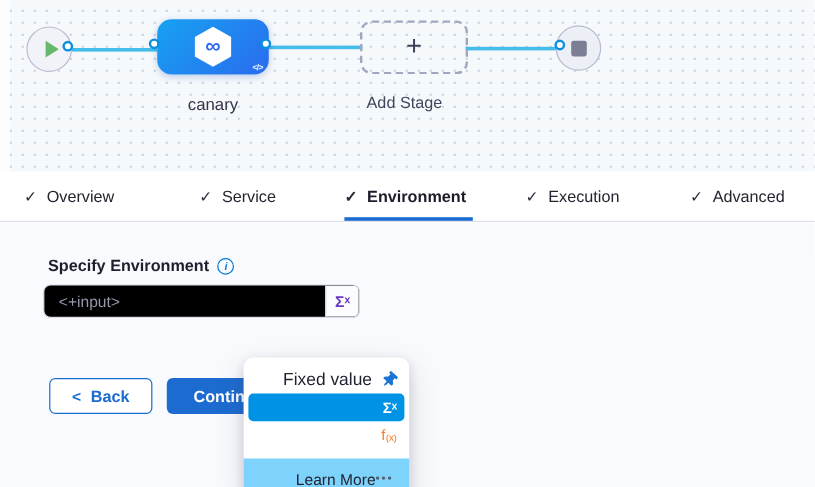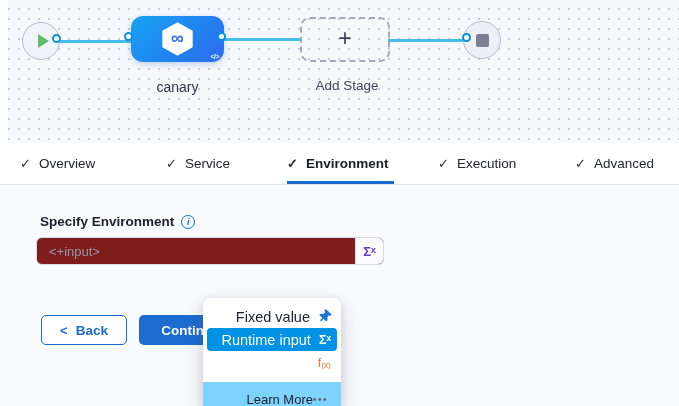--- a/index.html
+++ b/index.html
@@ -38,42 +38,42 @@
     clip-path:polygon(50% 1%, 96% 26%, 96% 74%, 50% 99%, 4% 74%, 4% 26%);
     display:flex; align-items:center; justify-content:center; }
   .hexagon span { color:#2f6cf0; font-size:18px; font-weight:bold; line-height:1; margin-top:-2px; }
   .code-badge { position:absolute; right:5px; bottom:2px; font-size:7px; font-weight:bold;
     color:#eaf4ff; letter-spacing:-0.5px; }
   .stage-label { position:absolute; left:131px; top:79px; width:93px; text-align:center;
     font-size:14px; color:#34354a; }
   .add-stage-box { position:absolute; left:300px; top:17px; width:90px; height:45px; border-radius:10px;
     border:2px dashed #a2a6c0; display:flex; align-items:center; justify-content:center; cursor:pointer; }
   .add-stage-box span { font-size:23px; font-weight:300; color:#3c3f55; line-height:1; margin-top:-2px; }
-  .add-stage-label { position:absolute; left:298px; top:78px; width:98px; text-align:center;
+  .add-stage-label { position:absolute; left:288px; top:78px; width:98px; text-align:center;
     font-size:13.5px; color:#43455c; }
 
   
   .tabbar { position:absolute; left:0; top:143px; width:679px; height:42px; background:#fff;
     border-bottom:1px solid #dcdee9; }
   .tab { position:absolute; top:0; bottom:0; display:flex; align-items:center; gap:8px;
     font-size:13.5px; color:#23242f; cursor:pointer; padding-right:6px; }
   .tab .check { font-size:13px; color:#2a2b38; }
   .tab-1 { left:20px; } .tab-2 { left:166px; } .tab-3 { left:287px; } .tab-4 { left:438px; } .tab-5 { left:575px; }
   .tab.active { font-weight:bold; color:#1b1c28; }
   .tab.active::after { content:""; position:absolute; left:0; right:0; bottom:0; height:3px; background:#1b6bd0; }
 
   
   .content { position:absolute; left:0; top:186px; width:679px; height:220px; background:#f8fafd; }
   .field-label { position:absolute; left:40px; top:214px; font-size:13.5px; font-weight:bold; color:#1e1f2e;
     display:flex; align-items:flex-end; gap:7px; }
   .info-icon { display:inline-flex; align-items:center; justify-content:center; width:14px; height:14px;
     border:1.2px solid #0278d5; border-radius:50%; color:#0278d5; font-size:9px; font-weight:bold;
     font-style:italic; cursor:pointer; }
-  .input-group { position:absolute; left:36px; top:237px; width:348px; height:28px; display:flex;
-    border:1px solid #d8dae8; border-radius:6px; background:#7f1d1d; overflow:hidden; }
+  .input-group { position:absolute; left:36px; top:237px; width:264px; height:28px; display:flex;
+    border:1px solid #d8dae8; border-radius:6px; background:#000000; overflow:hidden; }
   .input-group input { flex:1; border:none; outline:none; padding:0 12px; font-size:13px;
     color:#9597ad; background:transparent; font-family:"Liberation Sans", sans-serif; }
   .sigma-btn { width:28px; border:none; border-left:1px solid #d8dae8; background:#fbfcfe;
     color:#6938c0; font-size:13px; font-weight:bold; cursor:pointer; font-family:"Liberation Sans", sans-serif; }
 
   .back-btn { position:absolute; left:41px; top:315px; width:86px; height:30px; background:#fff;
     border:1.6px solid #1b6bd0; border-radius:5px; color:#1b6bd0; font-size:13.5px; font-weight:bold;
     display:flex; align-items:center; justify-content:center; gap:8px; cursor:pointer;
     font-family:"Liberation Sans", sans-serif; }
   .back-btn .chev { font-size:13px; font-weight:bold; }
@@ -180,21 +180,20 @@
 
   <div class="dropdown">
     <div class="dropdown-options">
       <div class="opt">
         <span>Fixed value</span>
         <svg class="pin-icon" viewBox="0 0 384 512">
           <path fill="#1b75d2" d="M298 214L286 96h42c13 0 24-11 24-24V24c0-13-11-24-24-24H56C43 0 32 11 32 24v48c0 13 11 24 24 24h42L86 214C37 237 0 277 0 328c0 13 11 24 24 24h136v104c0 1 0 2 1 4l24 48c3 6 11 6 14 0l24-48c1-2 1-3 1-4V352h136c13 0 24-11 24-24 0-51-38-91-86-114z"></path>
         </svg>
       </div>
       <div class="opt selected">
-        <span>Runtime input</span>
         <span class="sigma-white">Σˣ</span>
       </div>
       <div class="opt">
         <span class="fx-icon">f₍ₓ₎</span>
       </div>
     </div>
     <div class="dropdown-footer">
       <span class="learn-more">Learn More</span>
       <span class="dots">•••</span>
     </div>

